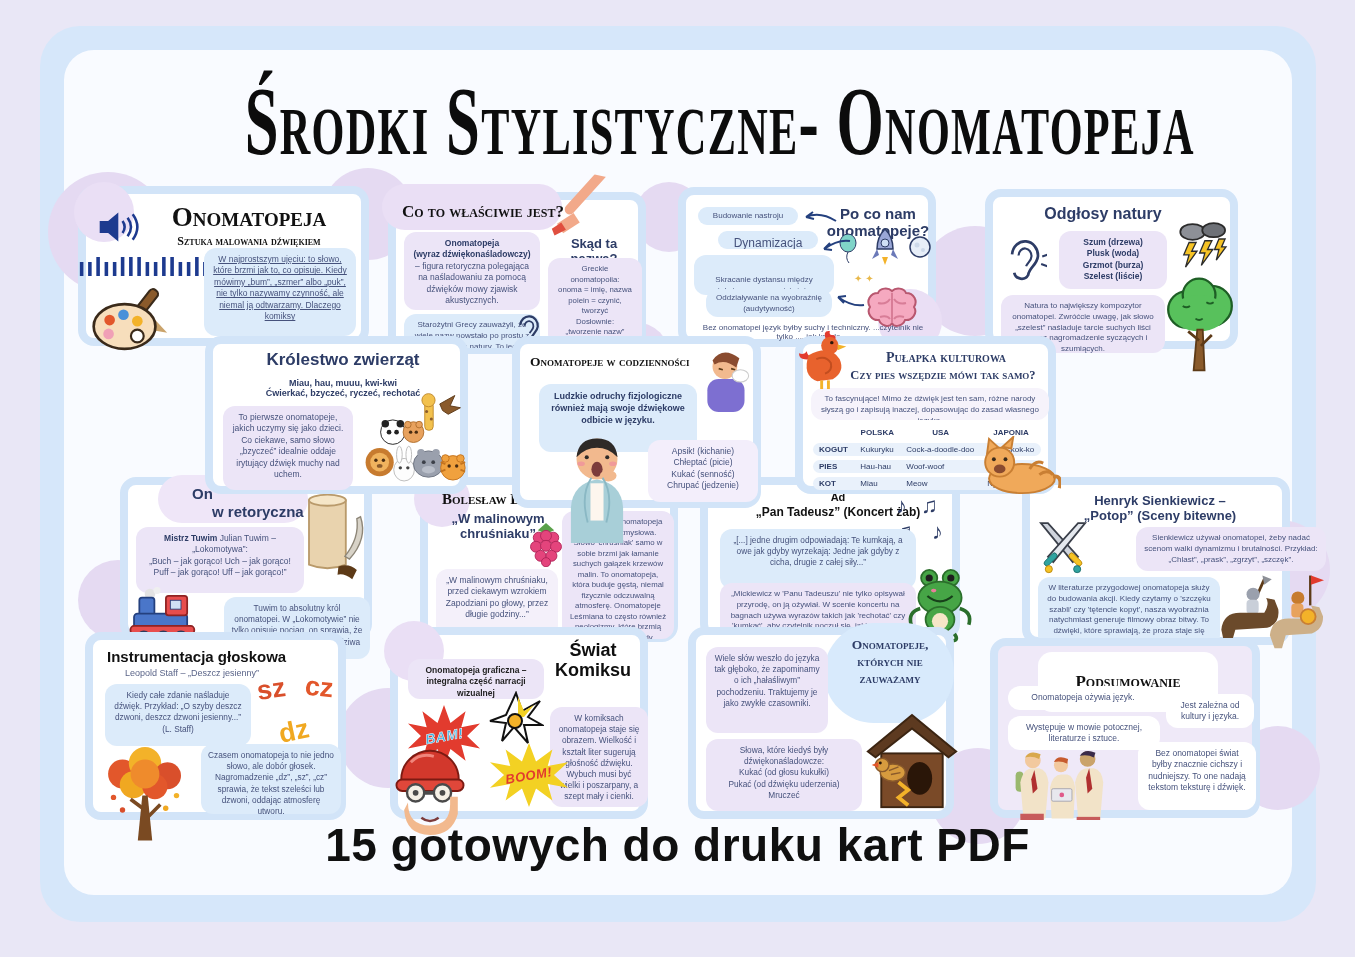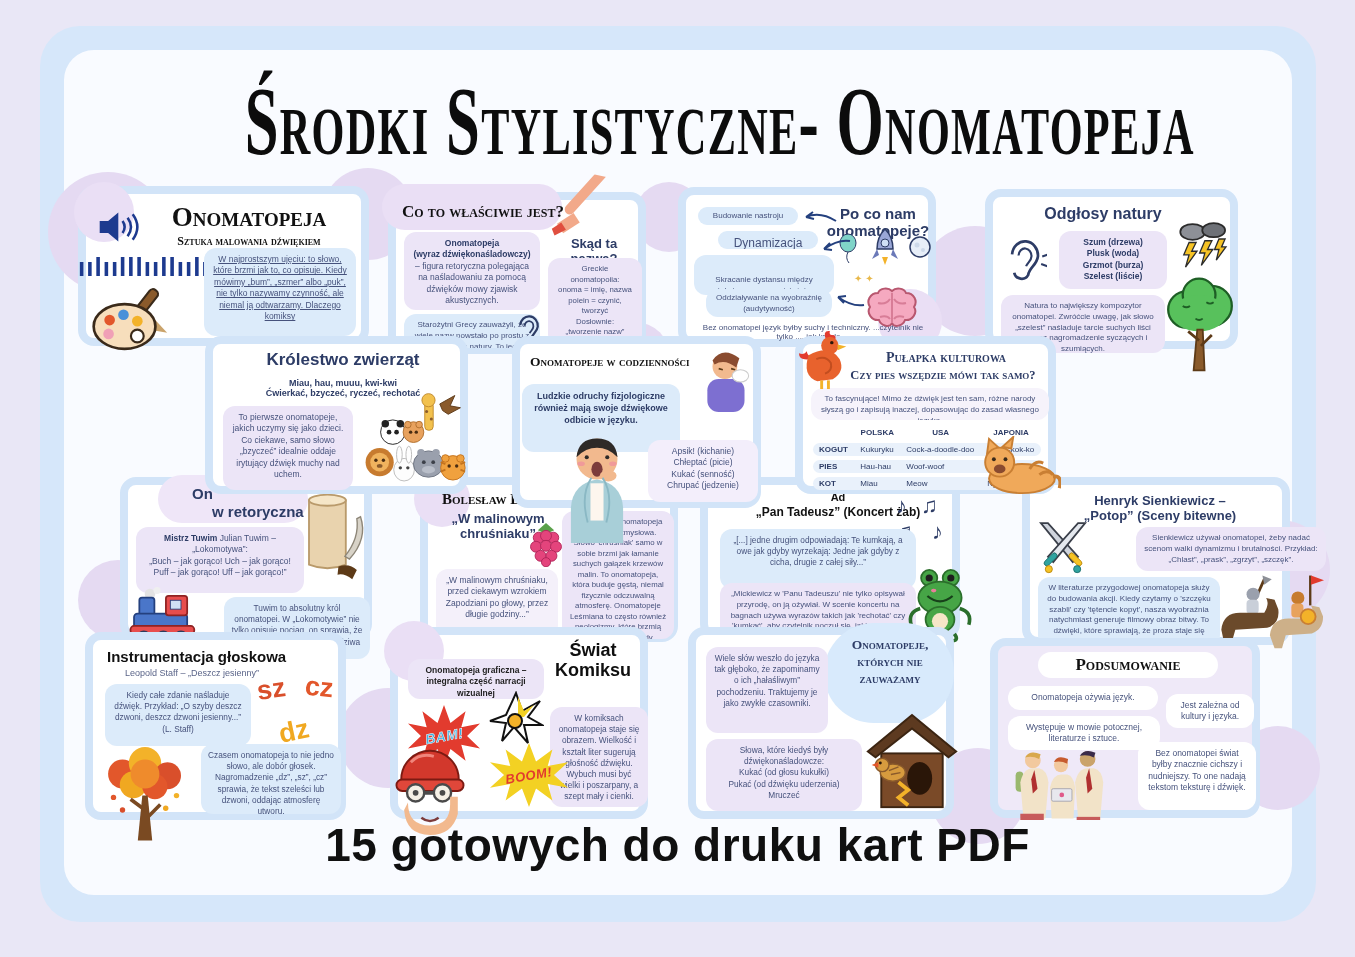--- a/index.html
+++ b/index.html
@@ -228,21 +228,21 @@
 
   <div class="card" style="left:512px;top:336px;width:249px;height:172px;z-index:32;">
     <div class="abs serif-caps" style="left:10px;top:10px;width:170px;font-size:13.5px;line-height:1.15;z-index:3;">Onomatopeje w codzienności</div>
     <div class="icon" style="left:178px;top:4px;"><svg width="60" height="64" viewBox="0 0 58 62">
           <circle cx="26" cy="18" r="12" fill="#f2b98e"></circle>
           <path d="M14 12 q10 -14 26 -2 l-3 9 q-11 -9 -21 -3z" fill="#8a4b2f"></path>
           <path d="M20 20 l4 1 M32 20 l4 1" stroke="#5d3a17" stroke-width="1.6"></path>
           <rect x="9" y="30" width="36" height="32" rx="11" fill="#7d6fd1"></rect>
           <ellipse cx="41" cy="27" rx="8" ry="6" fill="#fff" stroke="#ccc"></ellipse>
         </svg></div>
-    <div class="bubble blu bold navy" style="left:2px;top:40px;width:158px;height:68px;font-size:9px;">Ludzkie odruchy fizjologiczne również mają swoje dźwiękowe odbicie w języku.</div>
+    <div class="bubble blu bold navy" style="left:19px;top:40px;width:158px;height:68px;font-size:9px;">Ludzkie odruchy fizjologiczne również mają swoje dźwiękowe odbicie w języku.</div>
     <div class="icon" style="left:36px;top:84px;"><svg width="82" height="118" viewBox="0 0 88 120">
           <circle cx="44" cy="30" r="22" fill="#f2b98e"></circle>
           <path d="M22 28 q2 -20 22 -20 q20 0 22 20 q-10 -10 -22 -10 q-12 0 -22 10z" fill="#2e2a28"></path>
           <circle cx="33" cy="28" r="2.2" fill="#2e2a28"></circle>
           <circle cx="55" cy="28" r="2.2" fill="#2e2a28"></circle>
           <ellipse cx="44" cy="41" rx="6" ry="8" fill="#7c3b3b"></ellipse>
           <ellipse cx="27" cy="35" rx="4" ry="2.5" fill="#f09a9a"></ellipse>
           <ellipse cx="61" cy="35" rx="4" ry="2.5" fill="#f09a9a"></ellipse>
           <ellipse cx="56" cy="48" rx="9" ry="6" fill="#f2b98e"></ellipse>
           <path d="M44 52 q-26 4 -28 30 l0 38 56 0 0 -38 q-2 -26 -28 -30z" fill="#a8cfd8"></path>
@@ -491,21 +491,21 @@
           <ellipse cx="30" cy="62" rx="13" ry="9" fill="#d79b3e" stroke="#8a5a2b" stroke-width="1.5"></ellipse>
           <circle cx="19" cy="54" r="7" fill="#d79b3e" stroke="#8a5a2b" stroke-width="1.5"></circle>
           <polygon points="8,54 15,51 15,57" fill="#e2572b"></polygon>
           <circle cx="17" cy="52" r="1.5" fill="#2a1608"></circle>
           <path d="M26 60 l10 -4 M28 64 l10 -2" stroke="#8a5a2b" stroke-width="1.5"></path>
           <path d="M36 72 l10 8 -10 8 10 8" stroke="#f3b229" stroke-width="4" fill="none"></path>
         </svg></div>
   </div>
 
   <div class="card" style="left:990px;top:638px;width:270px;height:180px;z-index:40;background:#efe9f8;">
-    <div class="abs serif-caps t-c" style="left:40px;top:6px;width:180px;font-size:17px;background:#fff;border-radius:14px;padding:3px 0;z-index:3;">Podsumowanie</div>
+    <div class="abs serif-caps t-c" style="left:40px;top:6px;width:180px;font-size:17px;background:#fff;border-radius:14px;padding:20px 0;z-index:3;">Podsumowanie</div>
     <div class="bubble whi" style="left:10px;top:40px;width:150px;height:24px;font-size:8.5px;">Onomatopeja ożywia język.</div>
     <div class="bubble whi" style="left:168px;top:48px;width:88px;height:34px;font-size:8.5px;">Jest zależna od kultury i języka.</div>
     <div class="bubble whi" style="left:10px;top:70px;width:152px;height:34px;font-size:8.5px;">Występuje w mowie potocznej, literaturze i sztuce.</div>
     <div class="bubble whi" style="left:140px;top:96px;width:118px;height:68px;font-size:8.5px;">Bez onomatopei świat byłby znacznie cichszy i nudniejszy. To one nadają tekstom teksturę i dźwięk.</div>
     <div class="icon" style="left:4px;top:102px;"><svg width="118" height="72" viewBox="0 0 120 92">
           <rect x="2" y="30" width="10" height="26" rx="5" fill="#9ab86e"></rect>
           <circle cx="24" cy="16" r="10" fill="#f2c99e"></circle>
           <path d="M14 12 q6 -10 20 -4 l-2 6 q-8 -4 -18 -2z" fill="#d8a84e"></path>
           <path d="M8 44 q4 -18 16 -18 l8 0 q10 2 12 18 l-4 46 -28 0z" fill="#f2e3c8"></path>
           <polygon points="26,28 30,52 24,58 22,40" fill="#b03030"></polygon>

